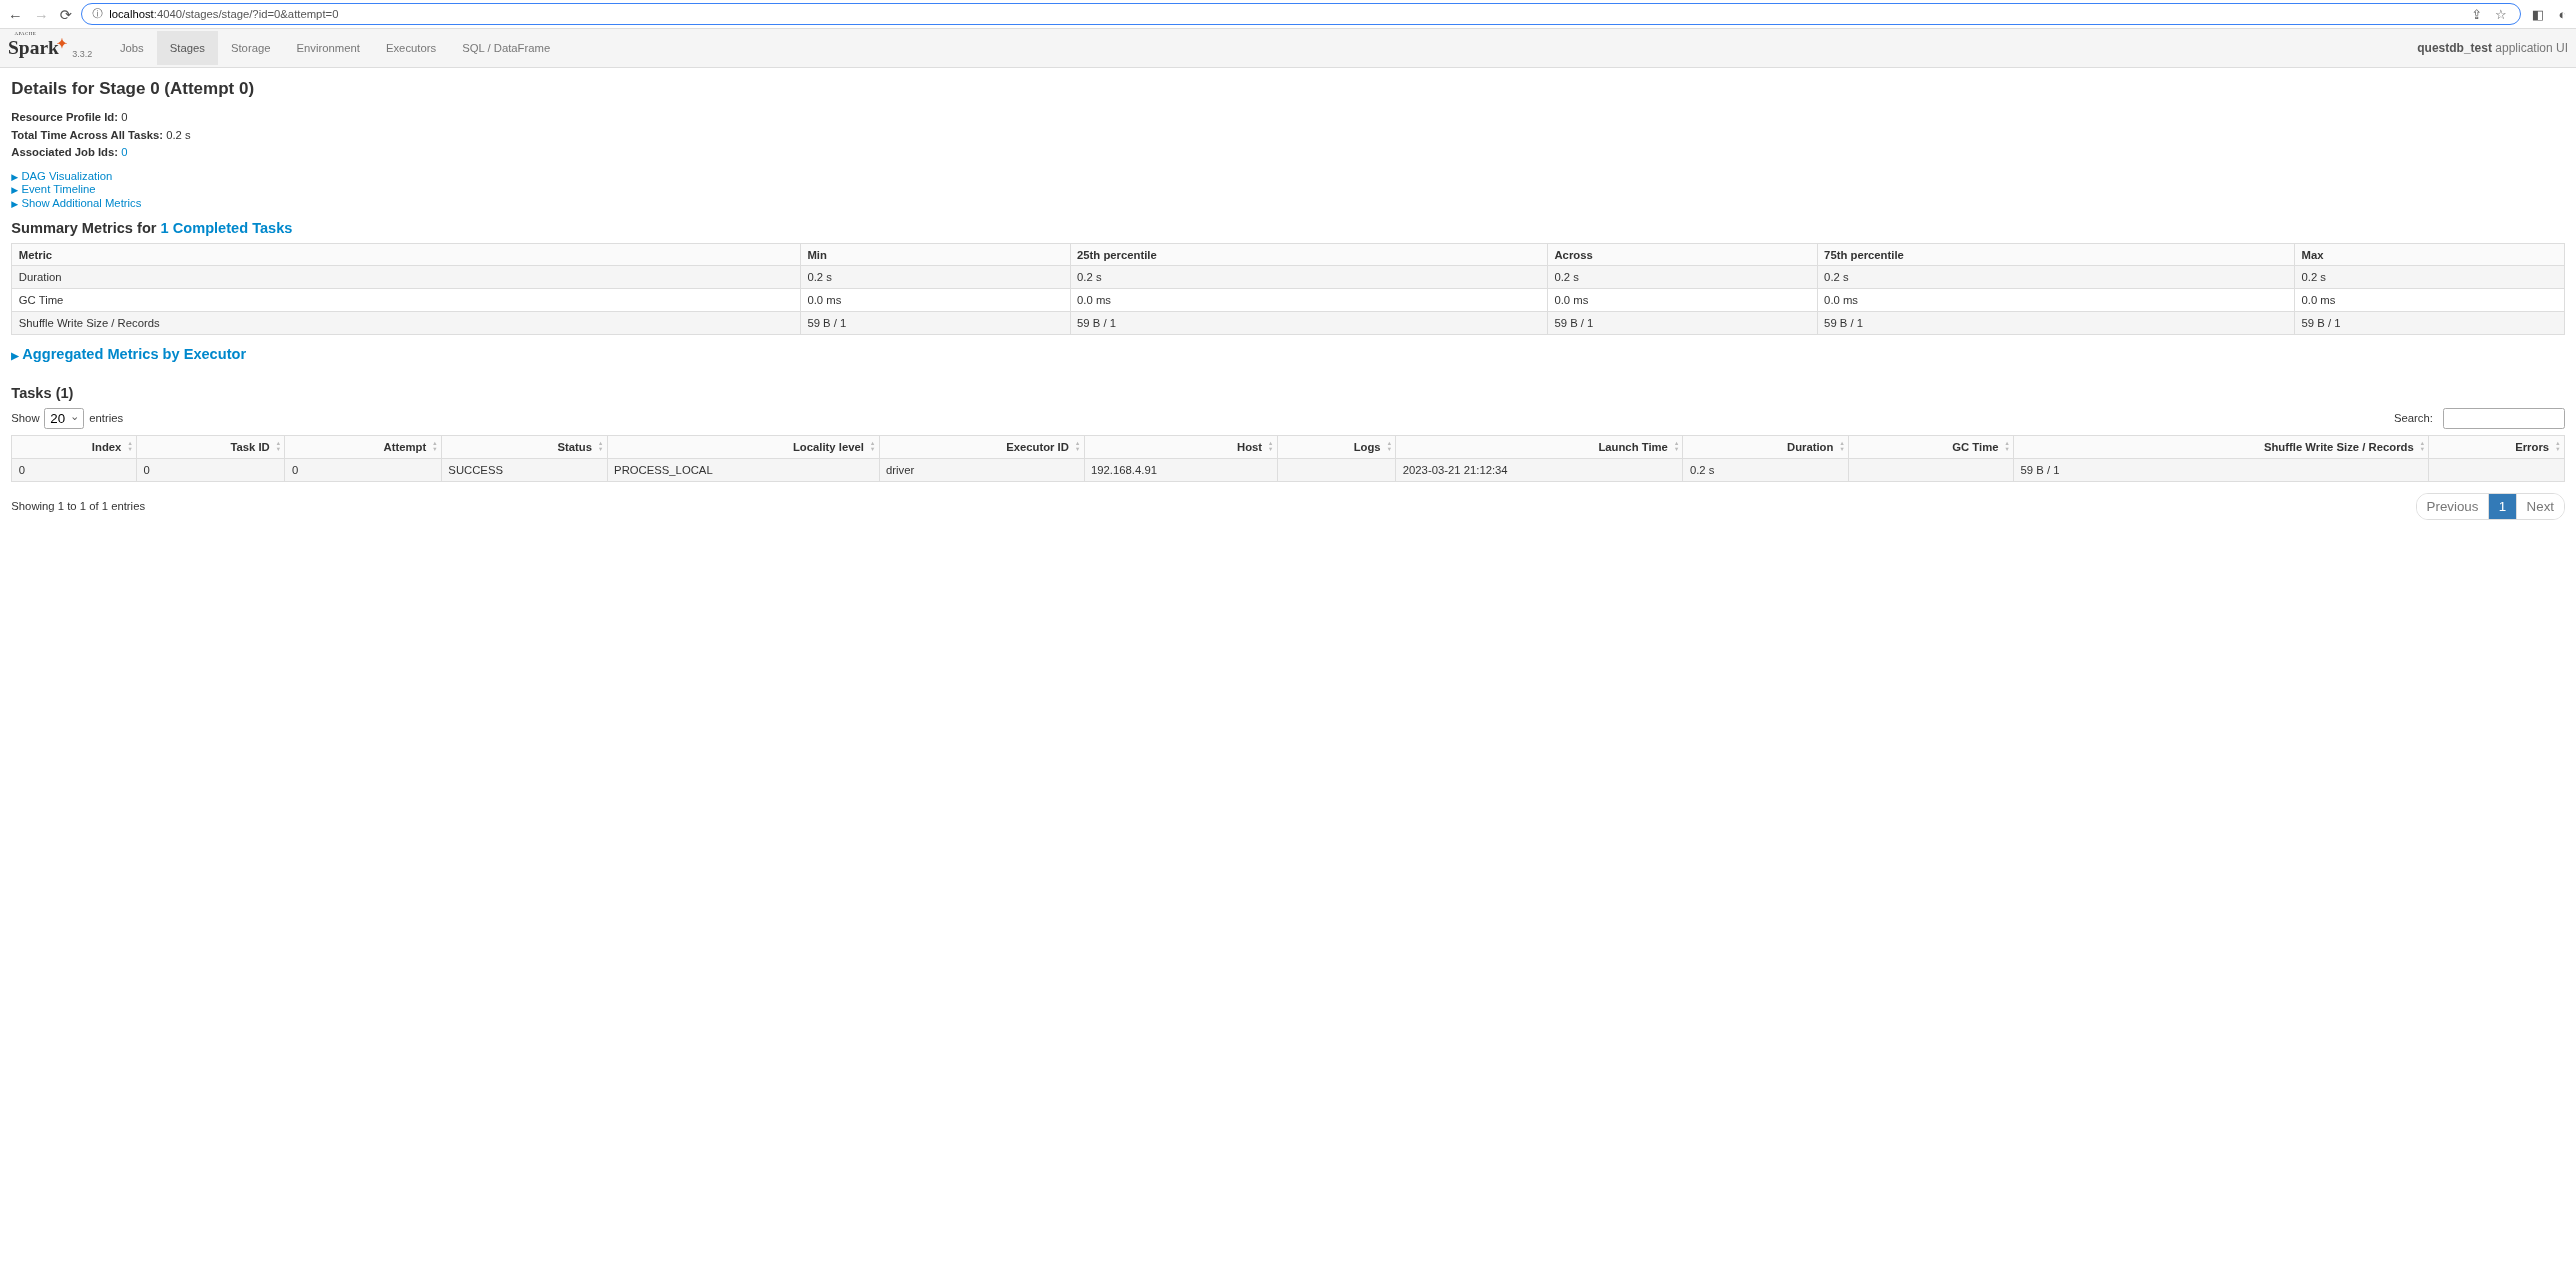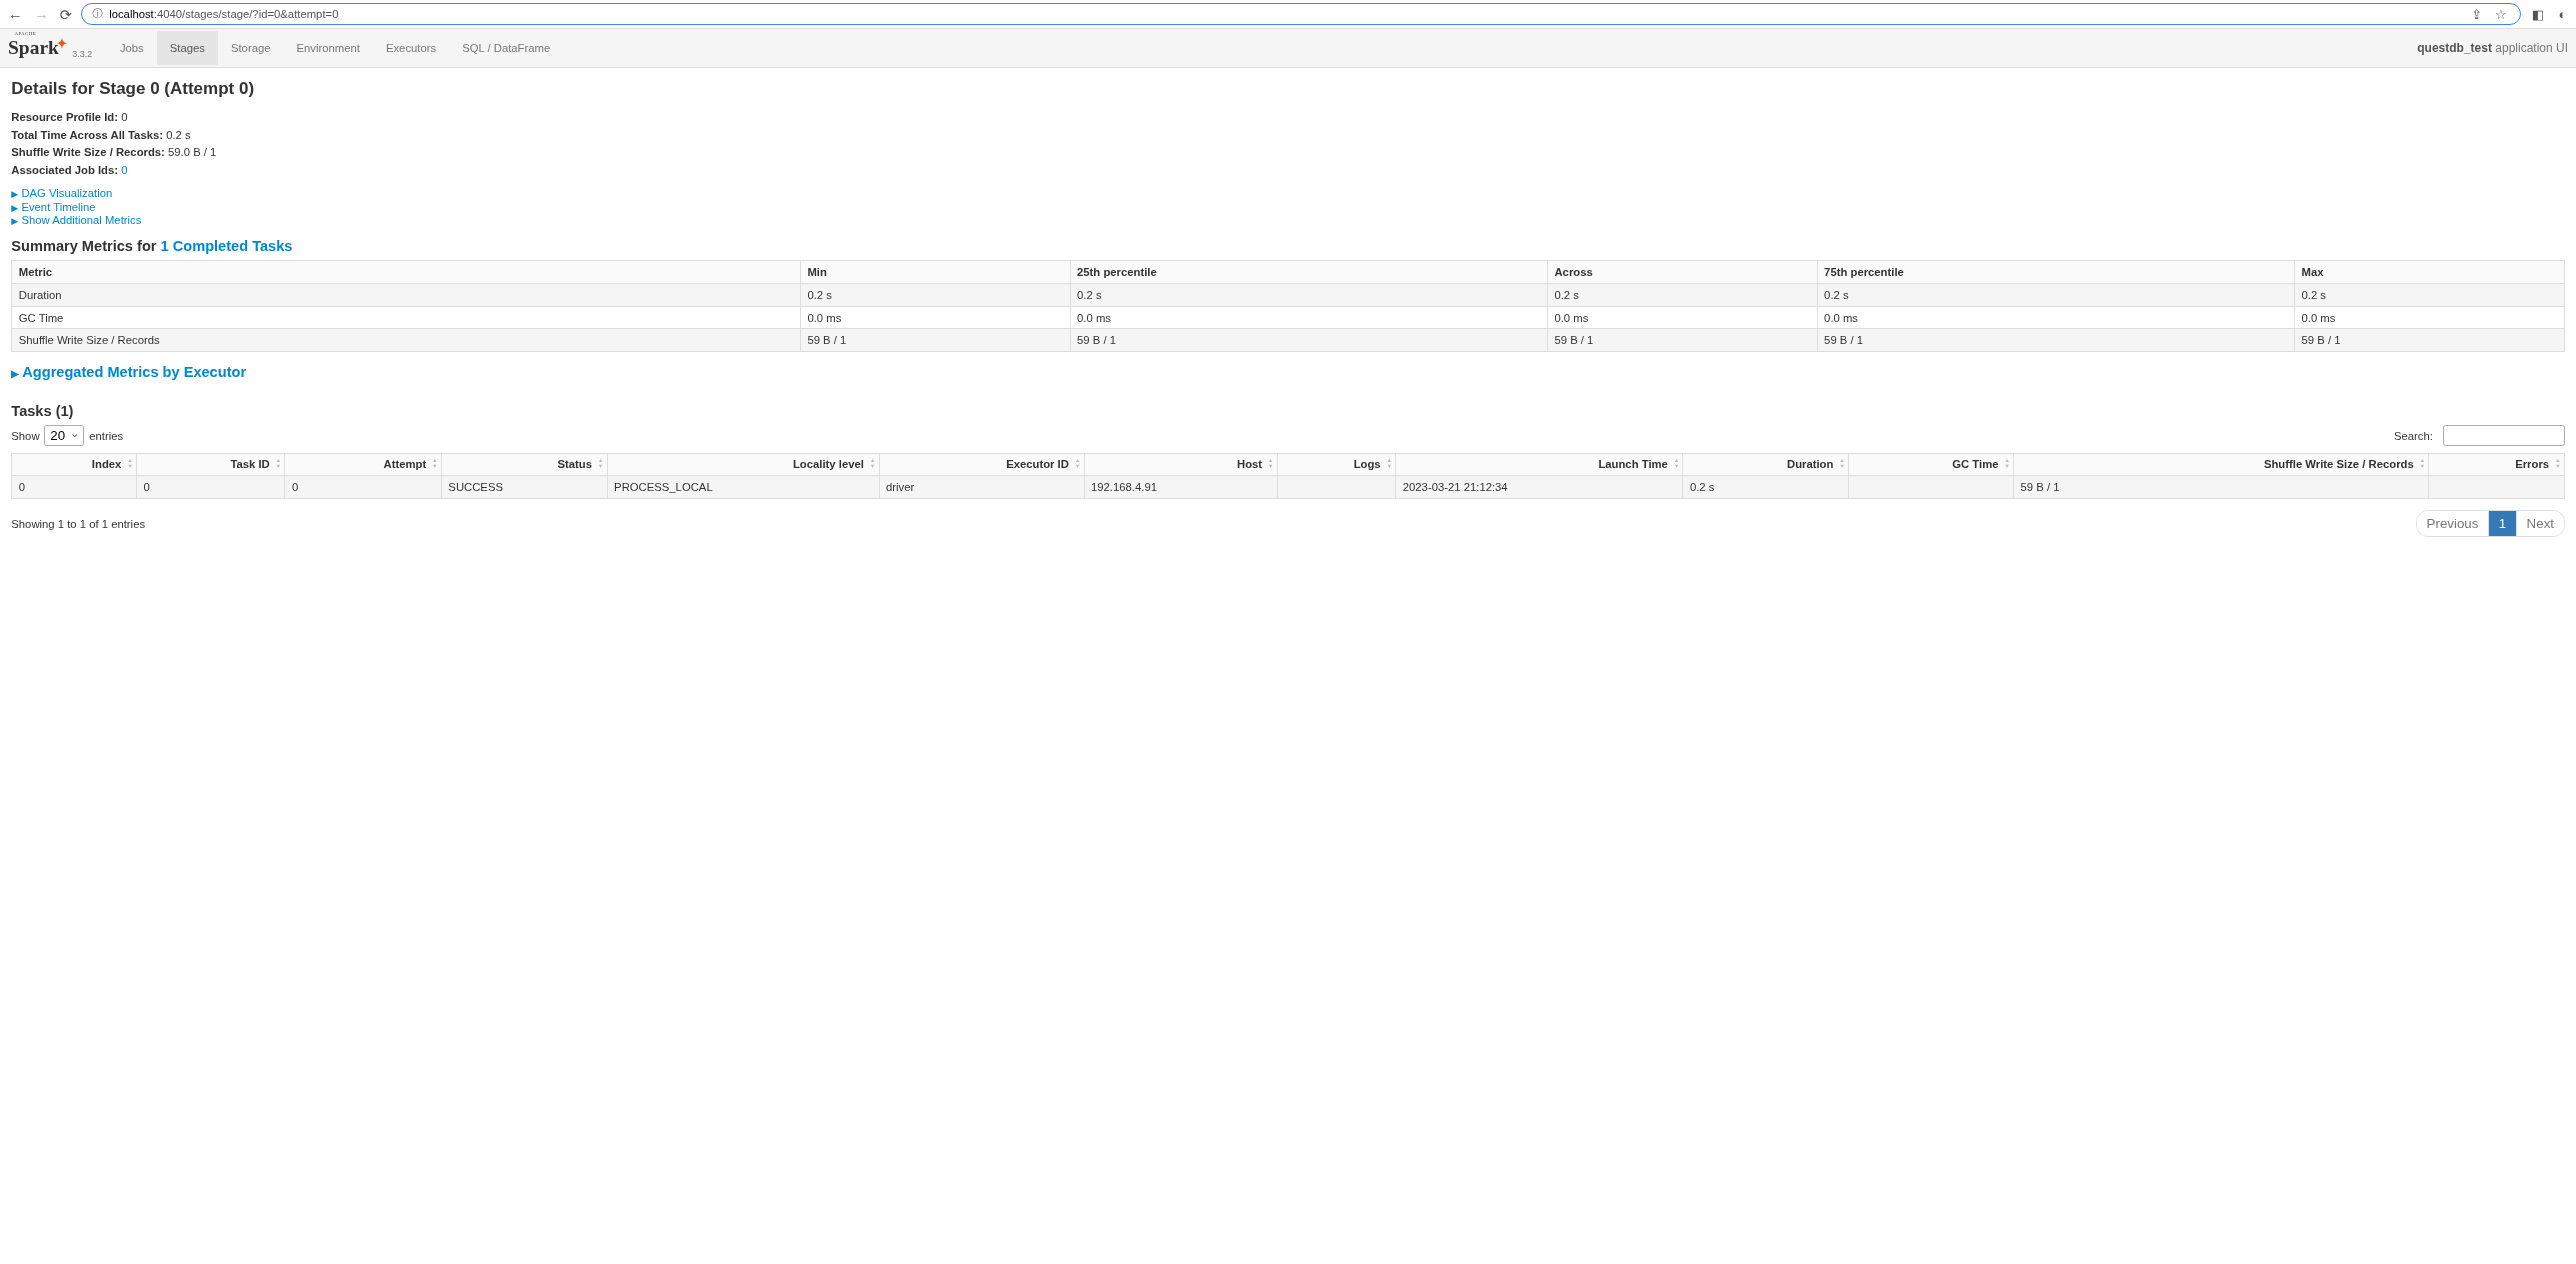--- a/index.html
+++ b/index.html
@@ -103,21 +103,20 @@
     <b>questdb_test</b> <span>application UI</span>
   </div>
 </div>
 
 <div class="content">
   <h3 class="page-title">Details for Stage 0 (Attempt 0)</h3>
 
   <div class="kv-list">
     <div><b>Resource Profile Id:</b> <span>0</span></div>
     <div><b>Total Time Across All Tasks:</b> <span>0.2 s</span></div>
-    <div><b>Shuffle Write Size / Records:</b> <span>59.0 B / 1</span></div>
     <div><b>Associated Job Ids:</b> <a class="link">0</a></div>
   </div>
 
   <div class="collapsible"><span class="arrow">▶</span><a class="link">DAG Visualization</a></div>
   <div class="collapsible"><span class="arrow">▶</span><a class="link">Event Timeline</a></div>
   <div class="collapsible"><span class="arrow">▶</span><a class="link">Show Additional Metrics</a></div>
 
   <h4 class="section">
     <span>Summary Metrics for </span><a class="link">1 Completed Tasks</a>
   </h4>

